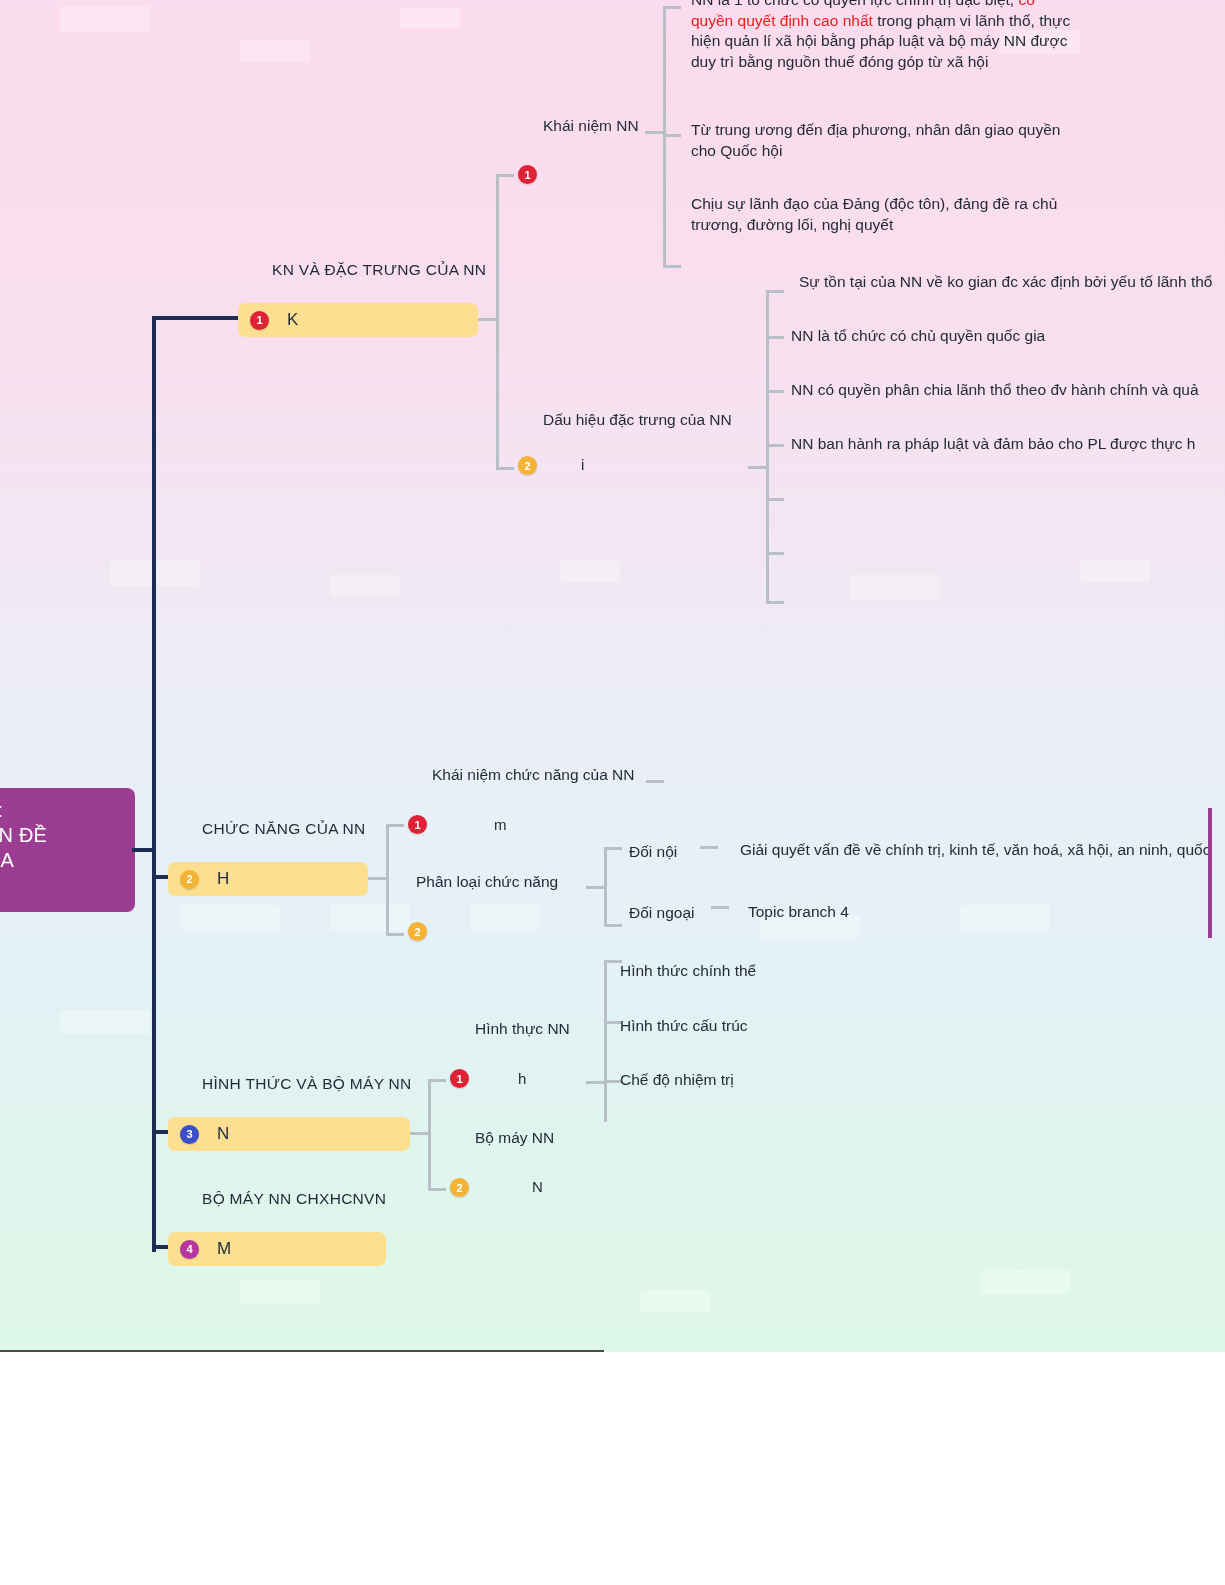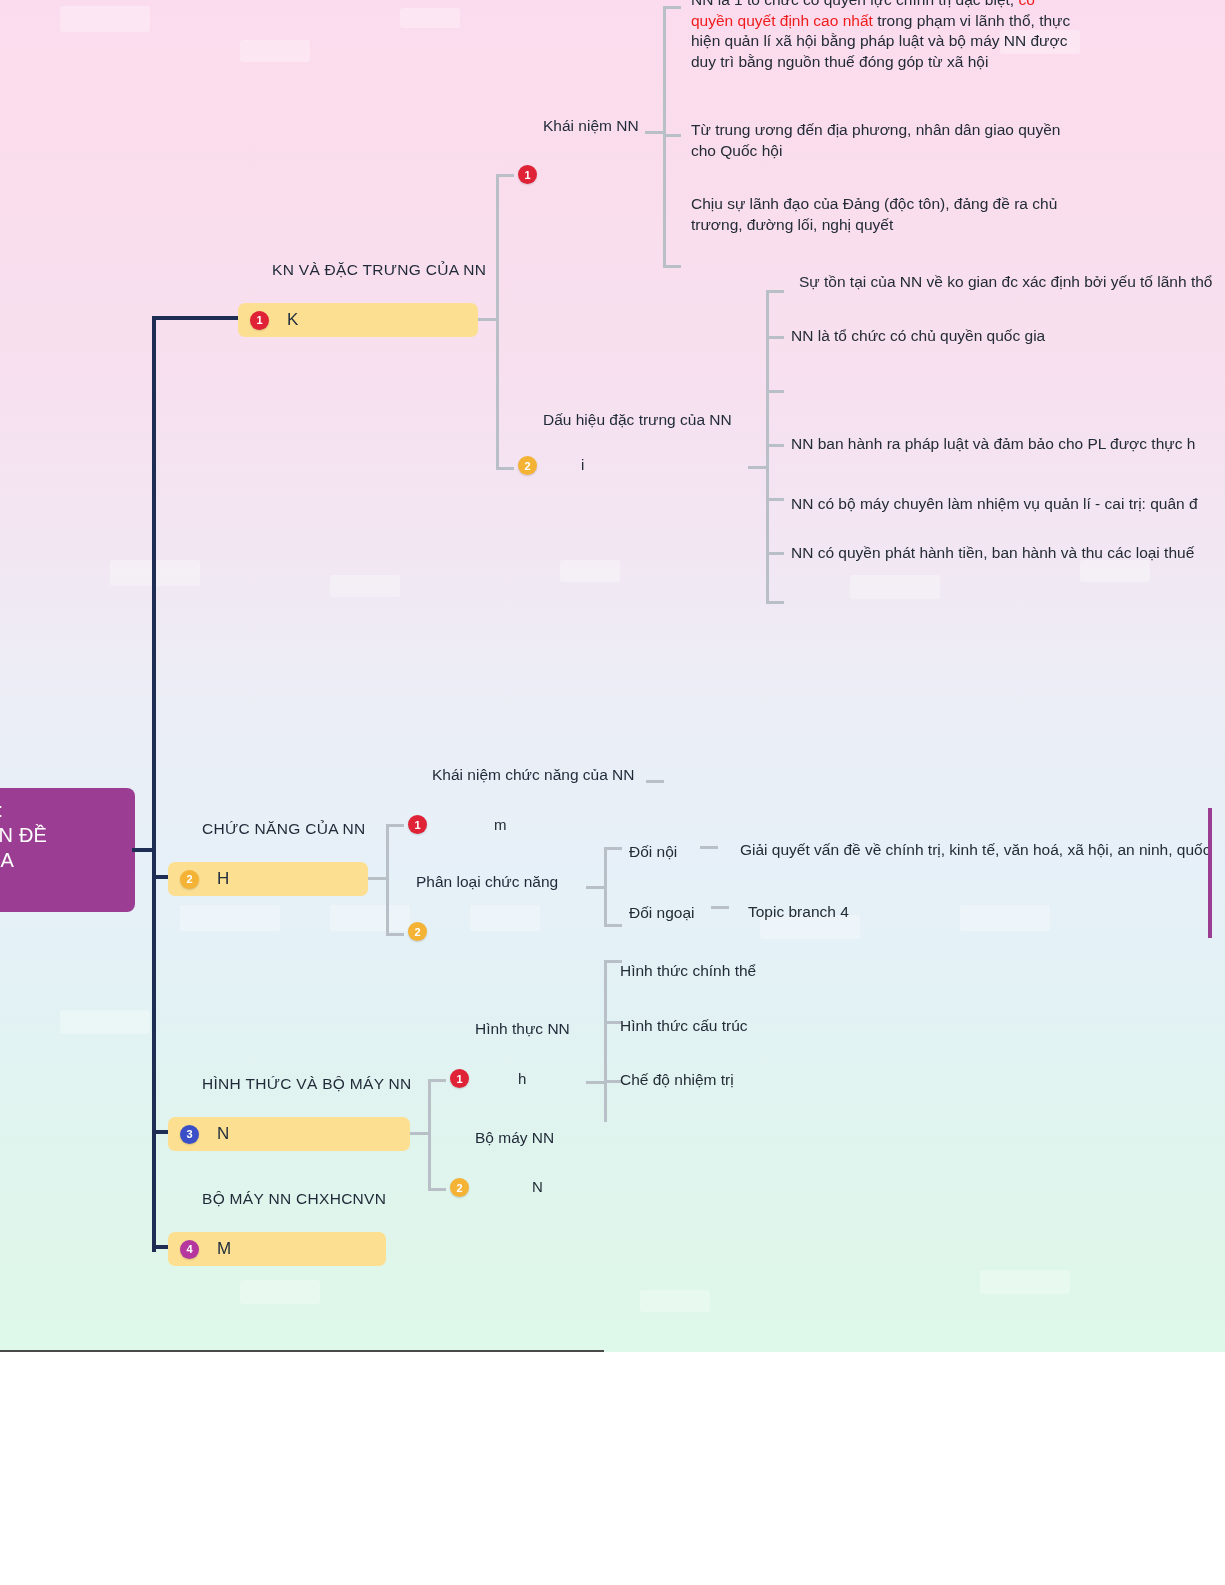--- a/index.html
+++ b/index.html
@@ -252,23 +252,22 @@
     <div class="conn conn-h" style="left:766px;top:290px;width:18px;"></div>
     <div class="conn conn-h" style="left:766px;top:336px;width:18px;"></div>
     <div class="conn conn-h" style="left:766px;top:390px;width:18px;"></div>
     <div class="conn conn-h" style="left:766px;top:444px;width:18px;"></div>
     <div class="conn conn-h" style="left:766px;top:498px;width:18px;"></div>
     <div class="conn conn-h" style="left:766px;top:552px;width:18px;"></div>
     <div class="conn conn-h" style="left:766px;top:601px;width:18px;"></div>
 
     <div class="leaf nowrap" style="left:799px;top:272px;">Sự tồn tại của NN về ko gian đc xác định bởi yếu tố lãnh thổ</div>
     <div class="leaf nowrap" style="left:791px;top:326px;">NN là tổ chức có chủ quyền quốc gia</div>
+    <div class="leaf nowrap" style="left:791px;top:380px;">NN có quyền phân chia lãnh thổ theo đv hành chính và quả</div>
     <div class="leaf nowrap" style="left:791px;top:434px;">NN ban hành ra pháp luật và đảm bảo cho PL được thực h</div>
-    <div class="leaf nowrap" style="left:791px;top:494px;">NN có bộ máy chuyên làm nhiệm vụ quản lí - cai trị: quân đ</div>
-    <div class="leaf nowrap" style="left:791px;top:543px;">NN có quyền phát hành tiền, ban hành và thu các loại thuế</div>
 
     <div class="mcaption" style="left:202px;top:820px;">CHỨC NĂNG CỦA  NN</div>
 
     <div class="mbox" style="left:168px;top:862px;width:200px;">
       <span class="badge" style="background:#f5b335;">2</span>
       <span class="mlabel">H</span>
     </div>
 
     <div class="conn conn-h" style="left:368px;top:877px;width:18px;"></div>
     <div class="conn conn-v" style="left:386px;top:824px;height:112px;"></div>

